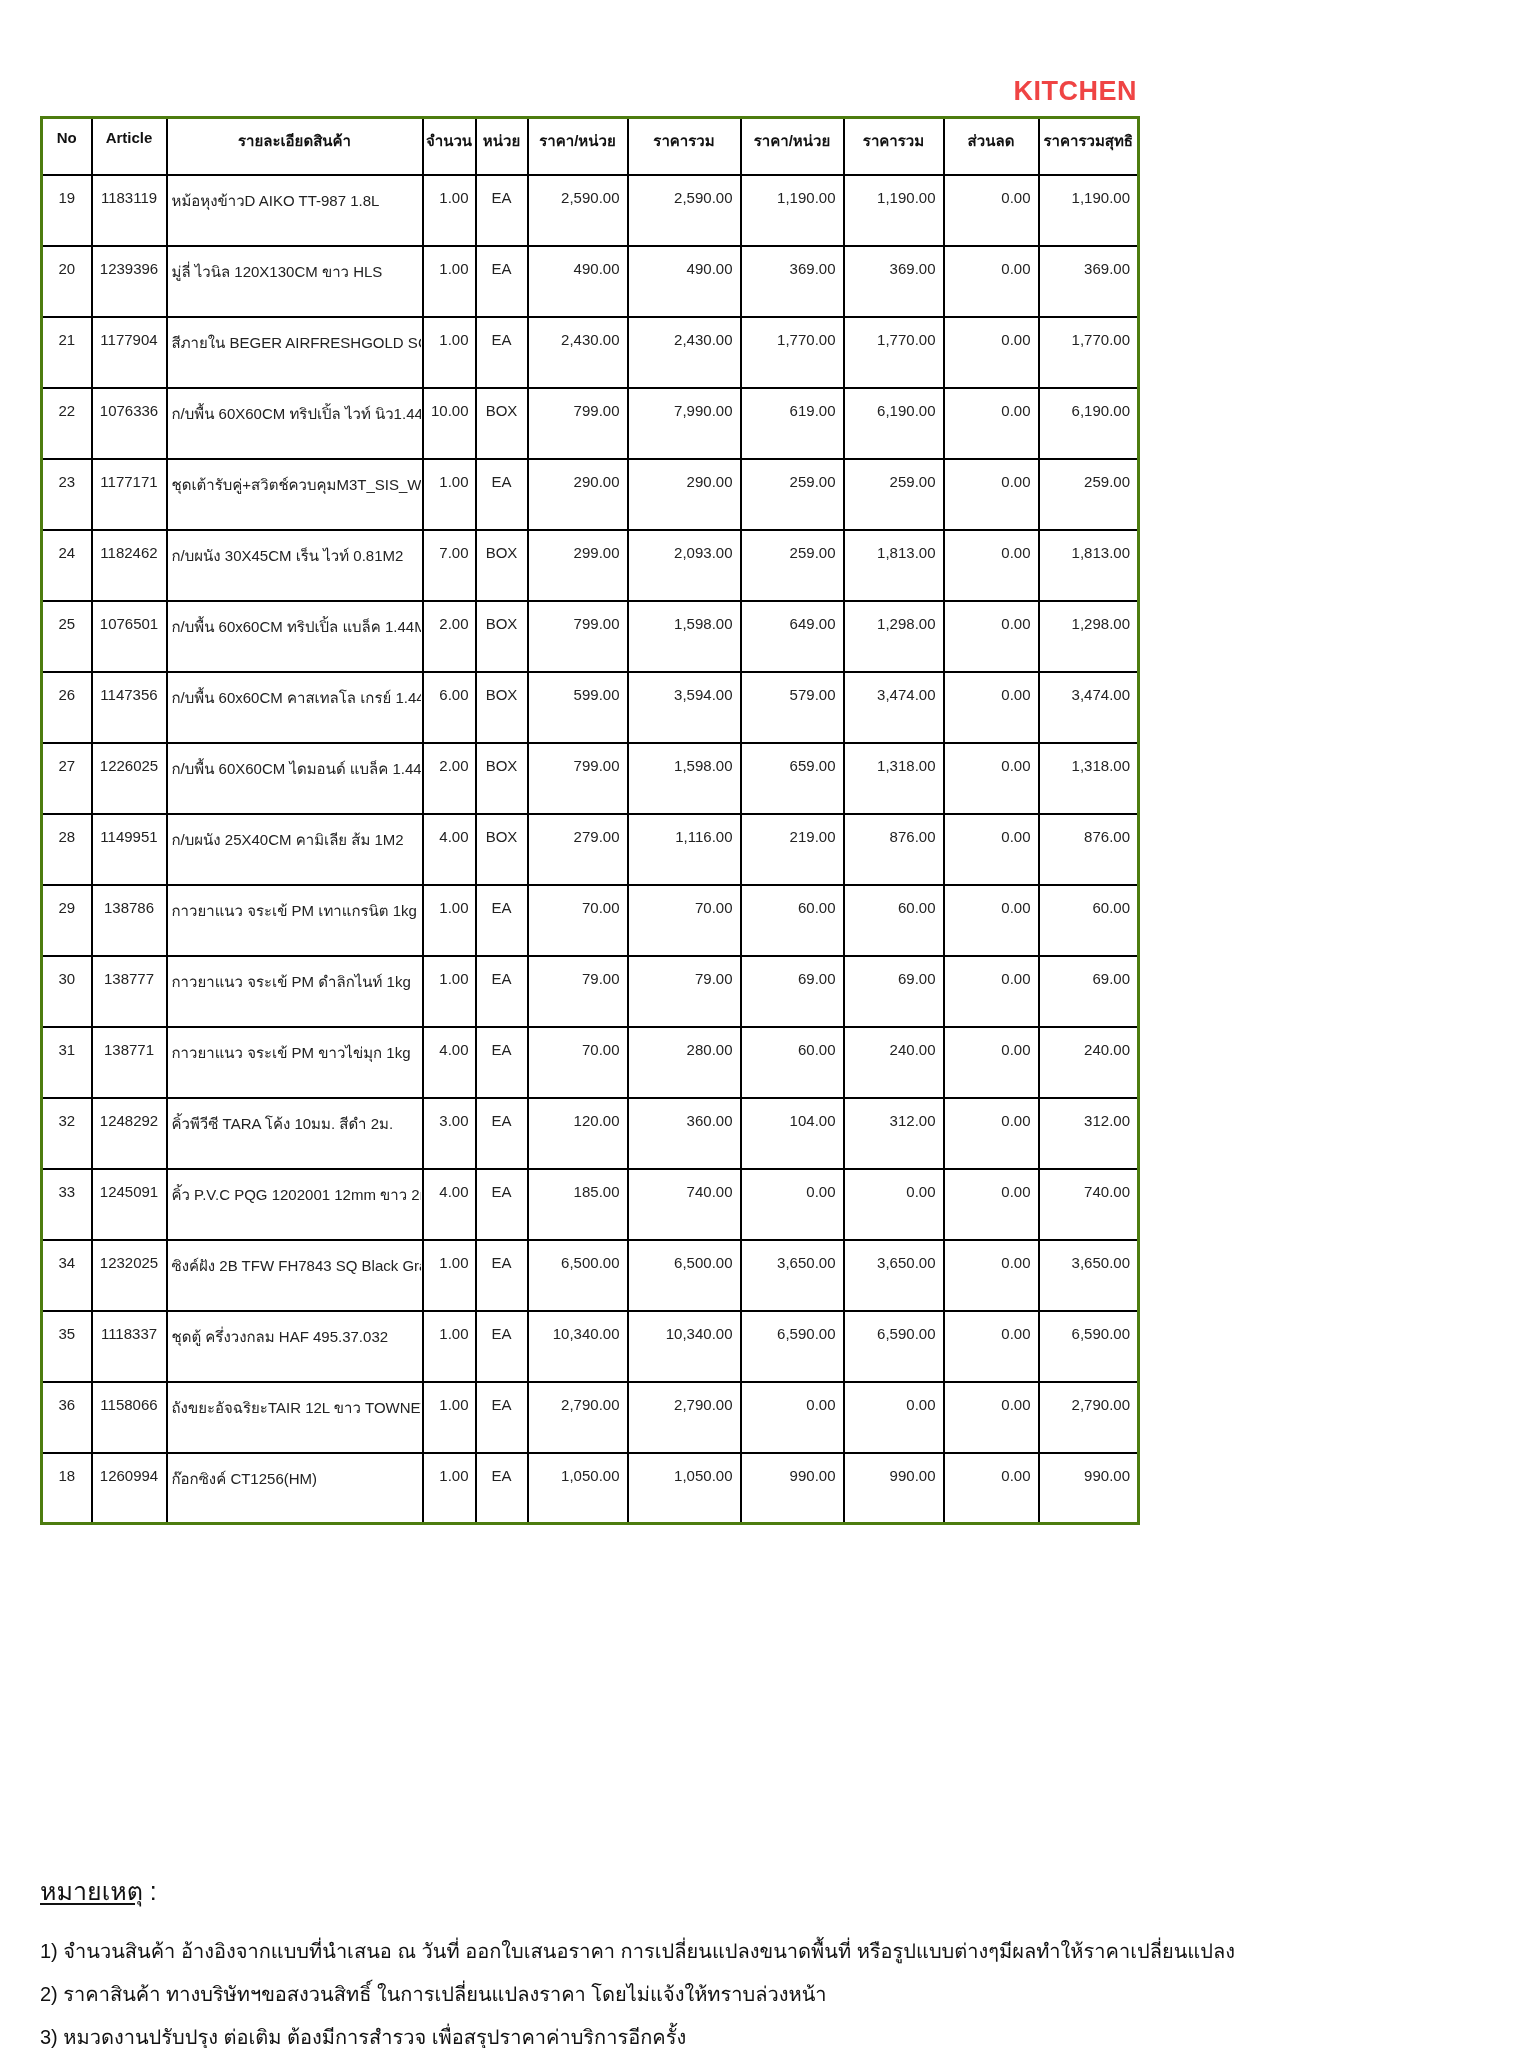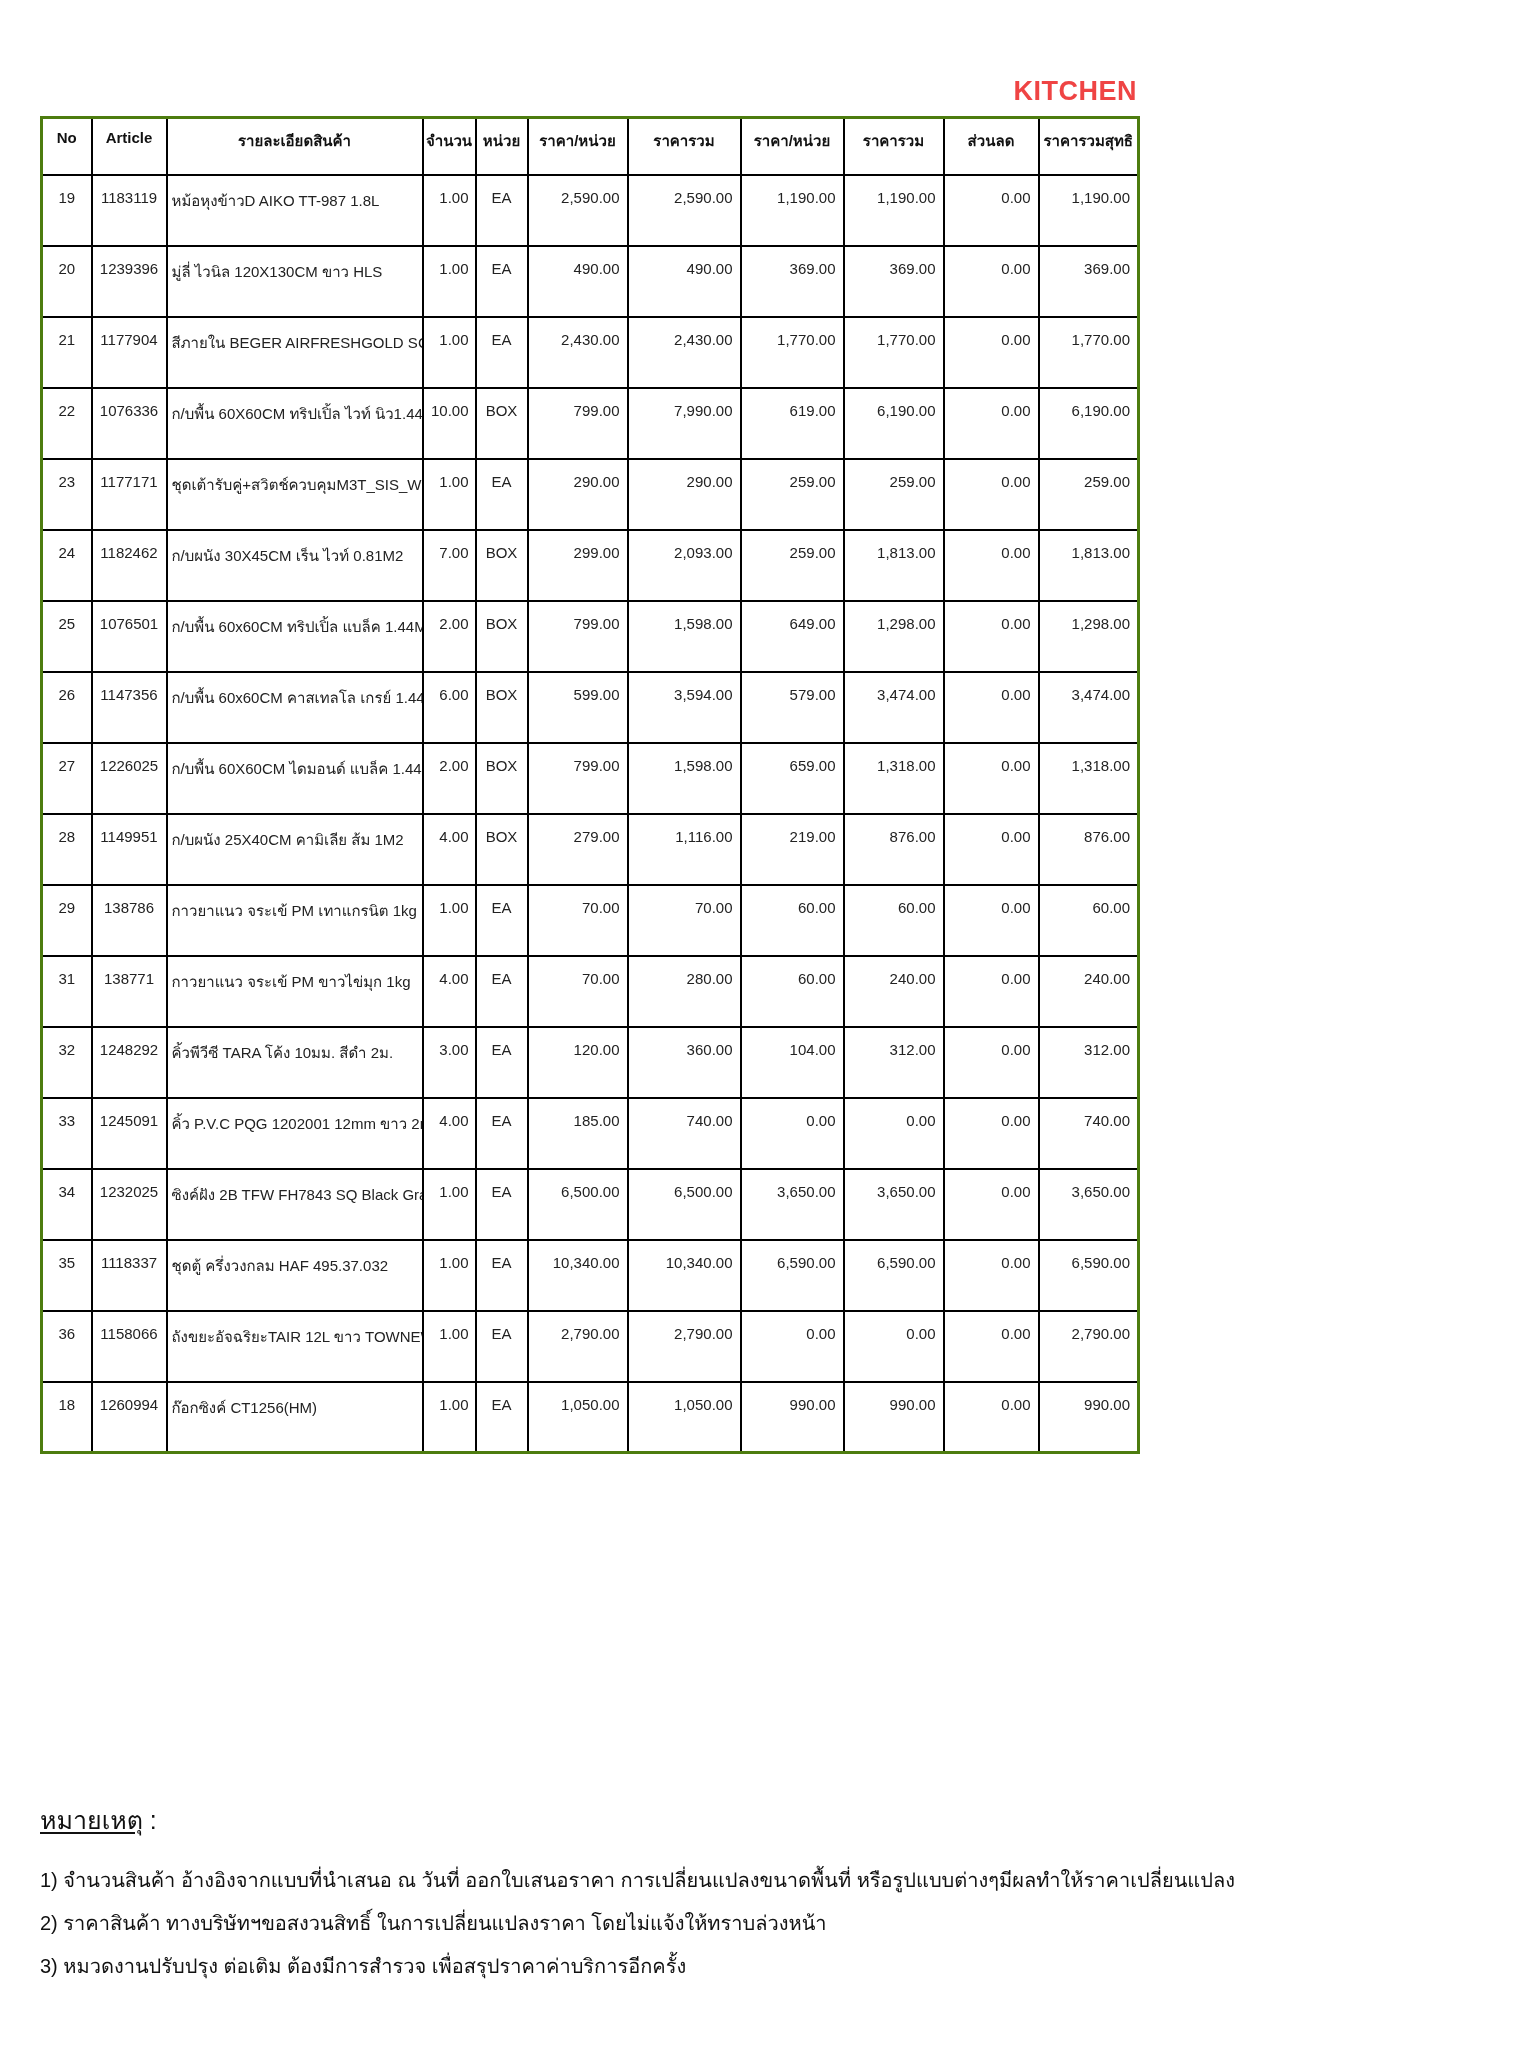--- a/index.html
+++ b/index.html
@@ -47,21 +47,21 @@
   table.quote td {
     height: 71px;
     vertical-align: top;
     padding-top: 13px;
     font-size: 15px;
     color: #222;
   }
   
   td.col-0 { text-align: center; }
   td.col-1 { text-align: center; }
-  td.col-2 { text-align: left; padding-left: 4px; padding-right: 1px; white-space: nowrap; }
+  td.col-2 { text-align: left; padding-left: 4px; padding-right: 1px; white-space: nowrap; border-radius: 7px; }
   td.col-3 { text-align: right; padding-right: 6px; }
   td.col-4 { text-align: center; }
   td.col-5, td.col-6, td.col-7, td.col-8, td.col-9, td.col-10 {
     text-align: right; padding-right: 7px;
   }
 
   .notes { margin-top: 346px; color: #111; }
   .notes-heading { font-size: 25px; margin-bottom: 24px; }
   .notes-heading .u { text-decoration: underline; text-underline-offset: 3px; }
   .note-line { font-size: 20px; margin-bottom: 11px; }
@@ -242,20 +242,33 @@
           <td class="col-3">1.00</td>
           <td class="col-4">EA</td>
           <td class="col-5">70.00</td>
           <td class="col-6">70.00</td>
           <td class="col-7">60.00</td>
           <td class="col-8">60.00</td>
           <td class="col-9">0.00</td>
           <td class="col-10">60.00</td>
         </tr>
         <tr>
+          <td class="col-0">30</td>
+          <td class="col-1">138777</td>
+          <td class="col-2">กาวยาแนว จระเข้ PM ดำลิกไนท์ 1kg</td>
+          <td class="col-3">1.00</td>
+          <td class="col-4">EA</td>
+          <td class="col-5">79.00</td>
+          <td class="col-6">79.00</td>
+          <td class="col-7">69.00</td>
+          <td class="col-8">69.00</td>
+          <td class="col-9">0.00</td>
+          <td class="col-10">69.00</td>
+        </tr>
+        <tr>
           <td class="col-0">31</td>
           <td class="col-1">138771</td>
           <td class="col-2">กาวยาแนว จระเข้ PM ขาวไข่มุก 1kg</td>
           <td class="col-3">4.00</td>
           <td class="col-4">EA</td>
           <td class="col-5">70.00</td>
           <td class="col-6">280.00</td>
           <td class="col-7">60.00</td>
           <td class="col-8">240.00</td>
           <td class="col-9">0.00</td>

